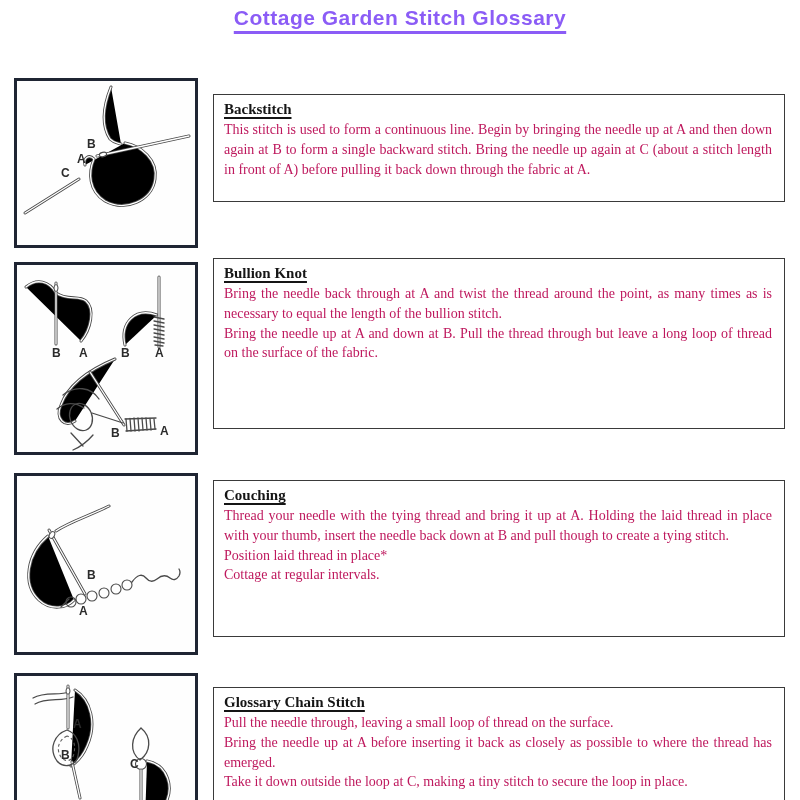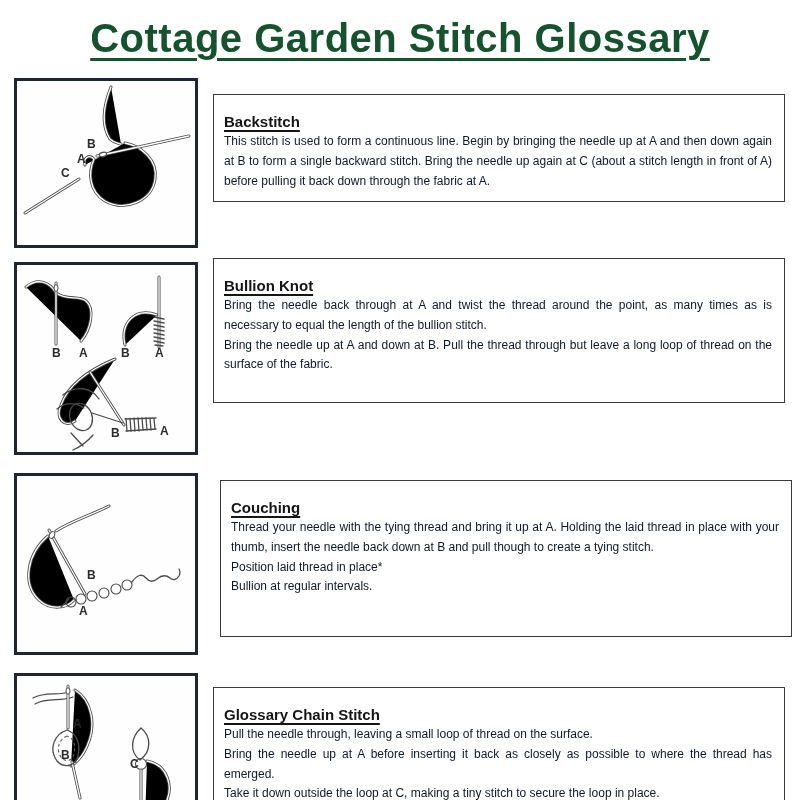--- a/index.html
+++ b/index.html
@@ -1,48 +1,49 @@
 <!DOCTYPE html>
 <html><head>
 <meta charset="utf-8">
 <style>
   html,body{margin:0;padding:0;background:#e8e8e8;}
   .page{
     position:relative;width:800px;height:800px;overflow:hidden;
     background:#ffffff;font-family:"Liberation Sans",sans-serif;color:#1c1c1c;
   }
   .page-title{
-    position:absolute;top:16px;left:0;width:100%;text-align:center;
-    font-size:40px;font-weight:bold;color:#14532d;margin:0;
+    position:absolute;top:6px;left:0;width:100%;text-align:center;
+    font-size:21px;font-weight:bold;color:#8b5cf6;margin:0;
     letter-spacing:0.5px;
   }
   .page-title span{
     text-decoration:underline;text-decoration-thickness:3px;text-underline-offset:6px;
   }
   .illus-box{
     position:absolute;background:#fefefe;border:3px solid #1f2533;box-sizing:border-box;
   }
   .panel{
     position:absolute;background:#ffffff;border:1.5px solid #3a3a3a;box-sizing:border-box;
-    padding:18px 12px 4px 10px;
+    padding:6px 12px 4px 10px;
+    font-family:Liberation Serif, serif;
   }
   .panel h2{
     font-size:15px;font-weight:bold;margin:0 0 2px 0;color:#151515;
     text-decoration:underline;text-decoration-thickness:1.5px;text-underline-offset:3px;
   }
   .panel p{
-    font-size:12px;line-height:19.8px;margin:0;text-align:justify;color:#0f172a;
+    font-size:14px;line-height:19.8px;margin:0;text-align:justify;color:#be185d;
   }
   
   #sec-backstitch .illus-box{left:14px;top:78px;width:184px;height:170px;}
   #sec-backstitch .panel{left:213px;top:94px;width:572px;height:108px;}
   #sec-bullion .illus-box{left:14px;top:262px;width:184px;height:193px;}
-  #sec-bullion .panel{left:213px;top:258px;width:572px;height:145px;}
+  #sec-bullion .panel{left:213px;top:258px;width:572px;height:171px;}
   #sec-couching .illus-box{left:14px;top:473px;width:184px;height:182px;}
-  #sec-couching .panel{left:213px;top:480px;width:572px;height:157px;margin-left:7px;}
+  #sec-couching .panel{left:213px;top:480px;width:572px;height:157px;}
   #sec-detached .illus-box{left:14px;top:673px;width:184px;height:176px;}
   #sec-detached .panel{left:213px;top:687px;width:572px;height:160px;}
   
   .t-out{fill:none;stroke:#4a4a4a;stroke-width:3;stroke-linecap:round;stroke-linejoin:round;}
   .t-in{fill:none;stroke:#ffffff;stroke-width:1.3;stroke-linecap:round;stroke-linejoin:round;}
   .thin{fill:none;stroke:#4a4a4a;stroke-width:1.3;stroke-linecap:round;stroke-linejoin:round;}
   .dash{fill:none;stroke:#5a5a5a;stroke-width:1.1;stroke-dasharray:3 2.6;}
   .coil{stroke:#4a4a4a;stroke-width:1.1;}
   .pt{font-family:"Liberation Sans",sans-serif;font-size:12px;font-weight:bold;fill:#2b2b2b;}
   svg{display:block;}
@@ -180,21 +181,21 @@
         </g>
         <text class="pt" x="70" y="103">B</text>
         <text class="pt" x="62" y="139">A</text>
       </svg>
     </div>
     <div class="panel">
       <h2>Couching</h2>
       <div>
           <p>Thread your needle with the tying thread and bring it up at A. Holding the laid thread in place with your thumb, insert the needle back down at B and pull though to create a tying stitch.</p>
           <p>Position laid thread in place*</p>
-          <p>Bullion at regular intervals.</p>
+          <p>Cottage at regular intervals.</p>
         </div>
     </div>
   </div>
 
   <div id="sec-detached">
     <div class="illus-box">
       <svg width="178" height="170" viewBox="0 0 178 170" role="img" aria-label="detached-chain-diagram">
 
         <g>
           <path class="thin" d="M 16,22 C 28,15 42,20 52,16"></path>

